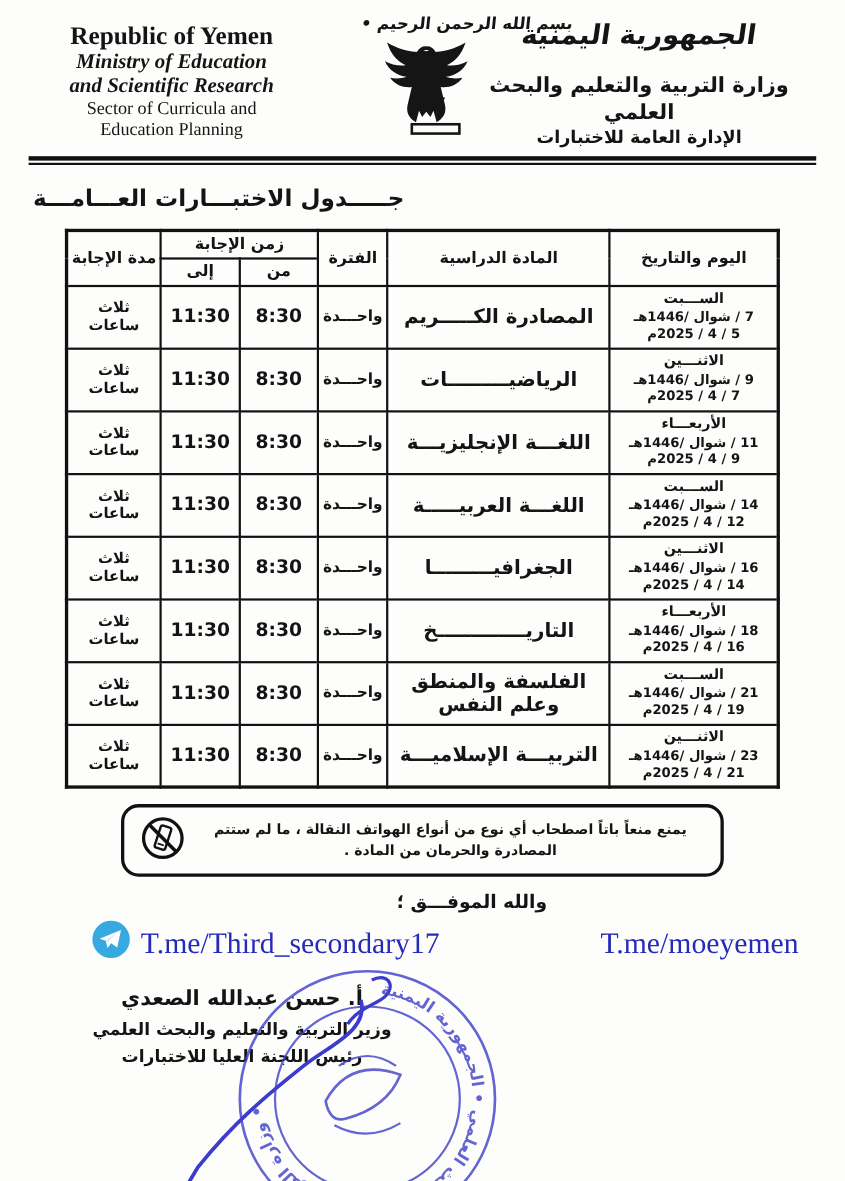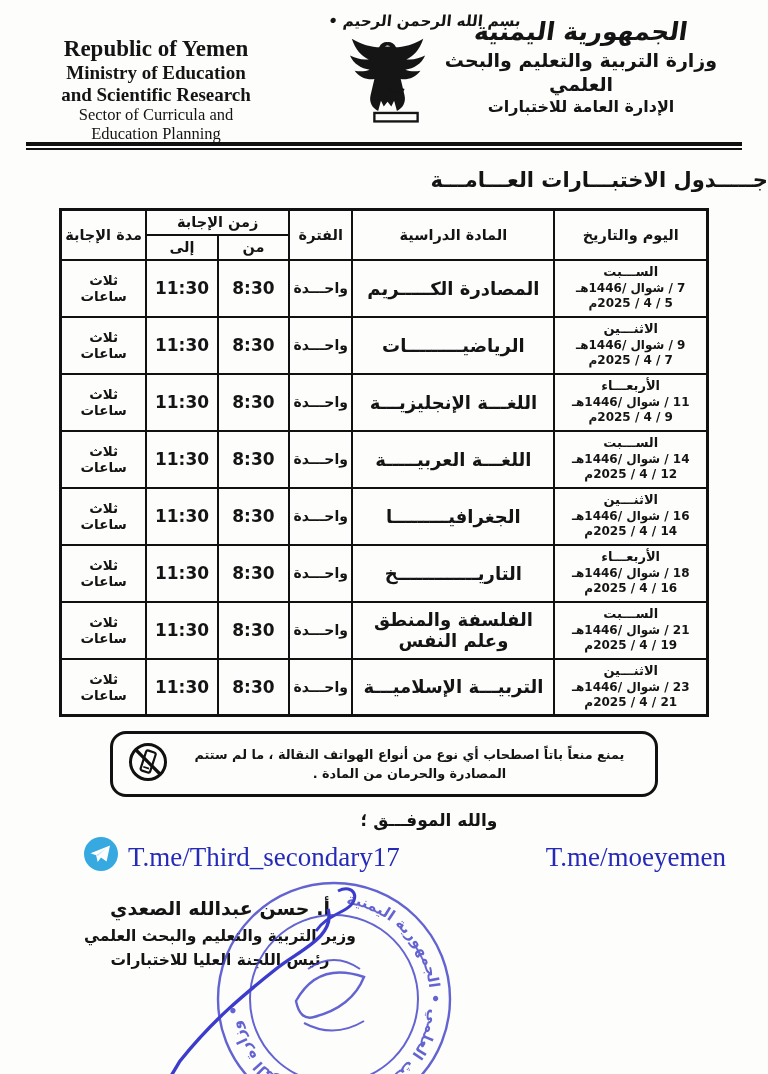--- a/index.html
+++ b/index.html
@@ -6,37 +6,37 @@
   html,body { width: 768px; height: 1074px; }
   body {
     background: #fdfdfc;
     color: #141414;
     font-family: "DejaVu Sans", sans-serif;
     overflow: hidden;
     position: relative;
   }
   
   .header { position: relative; height: 142px; }
-  .h-en { position: absolute; left: 34px; top: 36px; width: 244px; text-align: center;
+  .h-en { position: absolute; left: 34px; top: 20px; width: 244px; text-align: center;
           font-family: "Liberation Serif", serif; line-height: 1.15; }
   .h-en .l1 { font-size: 23px; font-weight: bold; }
-  .h-en .l2, .h-en .l3 { font-size: 19px; font-weight: bold; }
+  .h-en .l2, .h-en .l3 { font-size: 19px; font-weight: bold; font-style: italic; }
   .h-en .l4, .h-en .l5 { font-size: 16.5px; }
   .bismillah { position: absolute; left: 322px; top: 12px; width: 205px; text-align: center;
                font-size: 15px; font-weight: bold; transform: skewX(-6deg); direction: rtl; }
   .emblem { position: absolute; left: 344px; top: 34px; }
   .h-ar { position: absolute; right: 24px; top: 16px; width: 326px; text-align: center;
           direction: rtl; line-height: 1.25; }
   .h-ar .country  { font-size: 25px; font-weight: bold; transform: skewX(-8deg); }
-  .h-ar .ministry { font-size: 19px; font-weight: bold; margin-top: 2px; }
+  .h-ar .ministry { font-size: 19px; font-weight: bold; margin-top: 20px; }
   .h-ar .sector   { font-size: 19px; font-weight: bold; }
   .h-ar .dept     { font-size: 16px; font-weight: bold; }
   .rule { margin: 0 26px; border-top: 4px solid #111; border-bottom: 2px solid #111; height: 8px; }
   
-  .titles { margin-top: 18px; text-align: right; direction: rtl; padding-left: 30px; }
+  .titles { margin-top: 18px; text-align: left; direction: rtl; padding-left: 30px; }
   .title-main { font-size: 21px; font-weight: bold; }
   .title-sub  { font-size: 18px; font-weight: bold; margin-top: 9px; }
   
   table.exam { width: 650px; margin: 16px auto 0; border-collapse: collapse; direction: rtl;
                table-layout: fixed; border: 3px solid #111; }
   .exam th, .exam td { border: 2px solid #111; text-align: center; vertical-align: middle;
                        font-weight: bold; padding: 1px 2px; }
   .exam thead th { font-size: 14.5px; height: 25px; }
   .exam tbody td { height: 57px; }
   .c-subj { font-size: 18px; }

